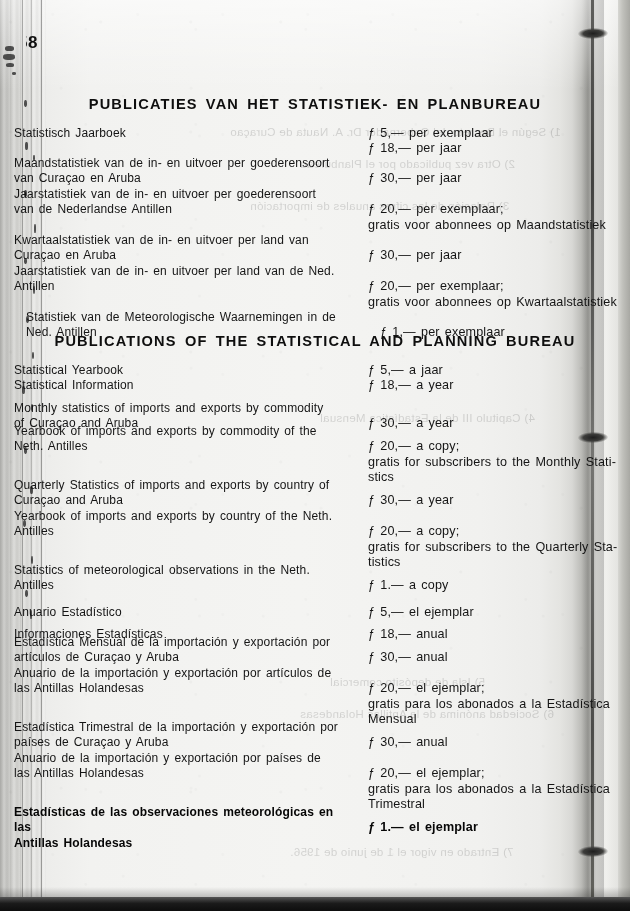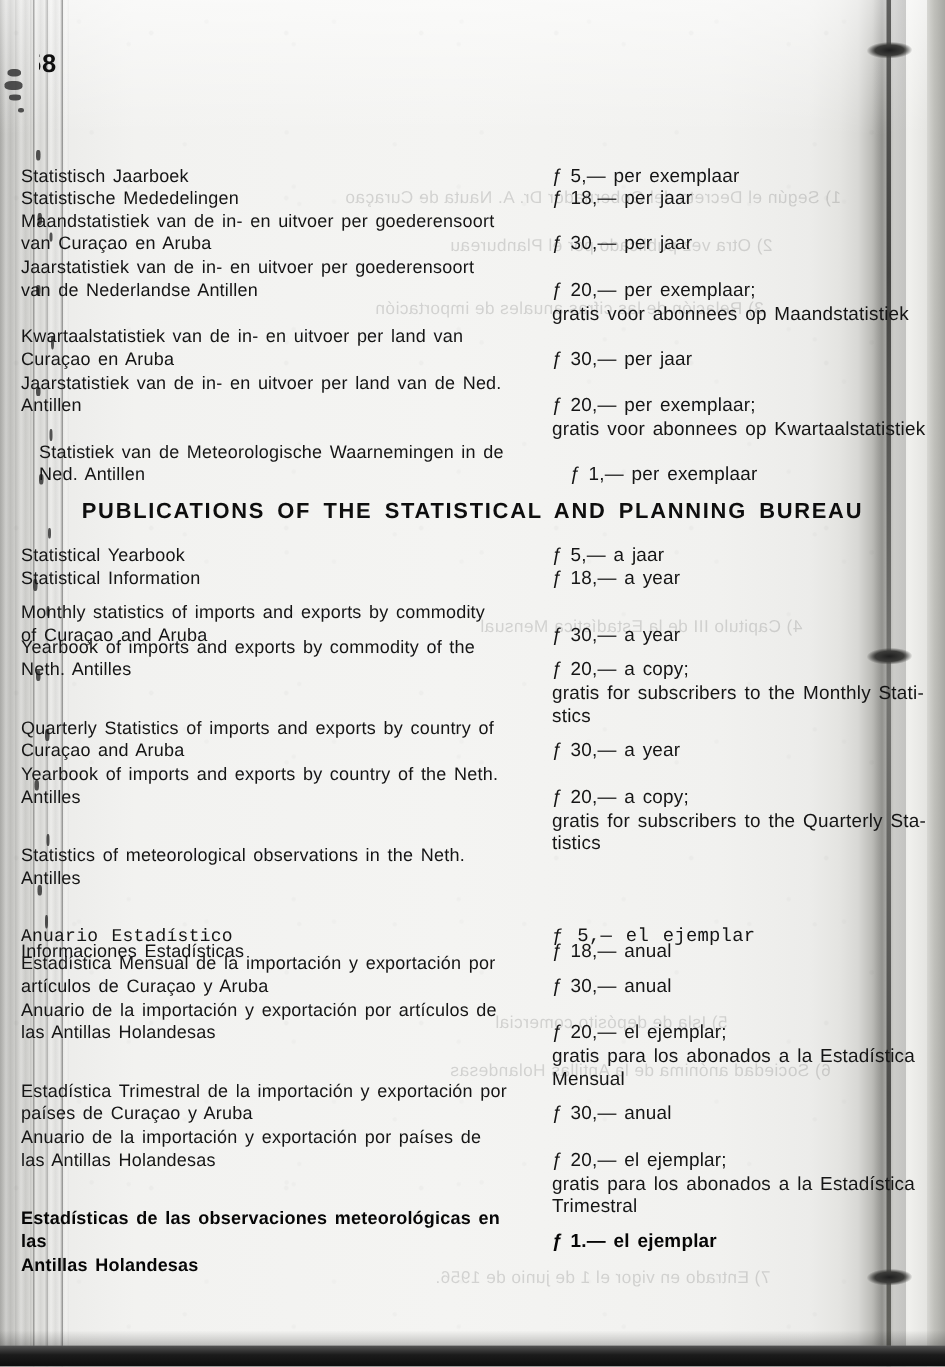--- a/index.html
+++ b/index.html
@@ -233,27 +233,27 @@
 
     <div class="ghost" style="left:230px; top:126px;">1) Según el Decreto del Gobernador Dr. A. Nauta de Curaçao</div>
     <div class="ghost" style="left:300px; top:158px;">2) Otra vez publicado por el Planbureau</div>
     <div class="ghost" style="left:250px; top:200px;">3) Relación de las cifras anuales de importación</div>
     <div class="ghost" style="left:320px; top:412px;">4) Capitulo III de la Estadística Mensual</div>
     <div class="ghost" style="left:330px; top:676px;">5) Isla de depósito comercial</div>
     <div class="ghost" style="left:300px; top:708px;">6) Sociedad anónima de la Antillas Holandesas</div>
     <div class="ghost" style="left:290px; top:846px;">7) Entrado en vigor el 1 de junio de 1956.</div>
 
     <div class="section" style="top:96px;">
+      <h2 class="heading">PUBLICATIES VAN HET STATISTIEK- EN PLANBUREAU</h2>
       <div class="rows" style="height:200px;">
         <div class="row" style="position:absolute; top:0px; left:0; right:0;">
           <div class="title-col">Statistisch Jaarboek</div>
           <div class="price-col">ƒ  5,— per exemplaar</div>
         </div>
         <div class="row" style="position:absolute; top:15px; left:0; right:0;">
-          <div class="title-col">Statistische Mededelingen</div>
           <div class="price-col">ƒ 18,— per jaar</div>
         </div>
         <div class="row" style="position:absolute; top:30px; left:0; right:0;">
           <div class="title-col">Maandstatistiek van de in- en uitvoer per goederensoort
    van Curaçao en Aruba</div>
           <div class="price-col">
 ƒ 30,— per jaar</div>
         </div>
         <div class="row" style="position:absolute; top:61px; left:0; right:0;">
           <div class="title-col">Jaarstatistiek van de in- en uitvoer per goederensoort
@@ -319,27 +319,29 @@
           <div class="title-col">Yearbook of imports and exports by country of the Neth.
    Antilles</div>
           <div class="price-col">
 ƒ 20,— a copy;
 gratis for subscribers to the Quarterly Sta-
 tistics</div>
         </div>
         <div class="row" style="position:absolute; top:200px; left:0; right:0;">
           <div class="title-col">Statistics of meteorological observations  in  the  Neth.
    Antilles</div>
+          <div class="price-col">
+ƒ 1.— a copy</div>
         </div>
       </div>
     </div>
 
     <div class="section" style="top:591px;">
       <div class="rows" style="height:215px;">
-        <div class="row" style="position:absolute; top:12px; left:0; right:0;font-family:Liberation Mono, monospace;">
+        <div class="row" style="position:absolute; top:0px; left:0; right:0;">
           <div class="title-col">Anuario Estadístico</div>
           <div class="price-col">ƒ  5,— el ejemplar</div>
         </div>
         <div class="row" style="position:absolute; top:22px; left:0; right:0;">
           <div class="title-col">Informaciones Estadísticas</div>
           <div class="price-col">ƒ 18,— anual</div>
         </div>
         <div class="row" style="position:absolute; top:30px; left:0; right:0;">
           <div class="title-col">Estadística Mensual de la importación y exportación por
    artículos de Curaçao y Aruba</div>

